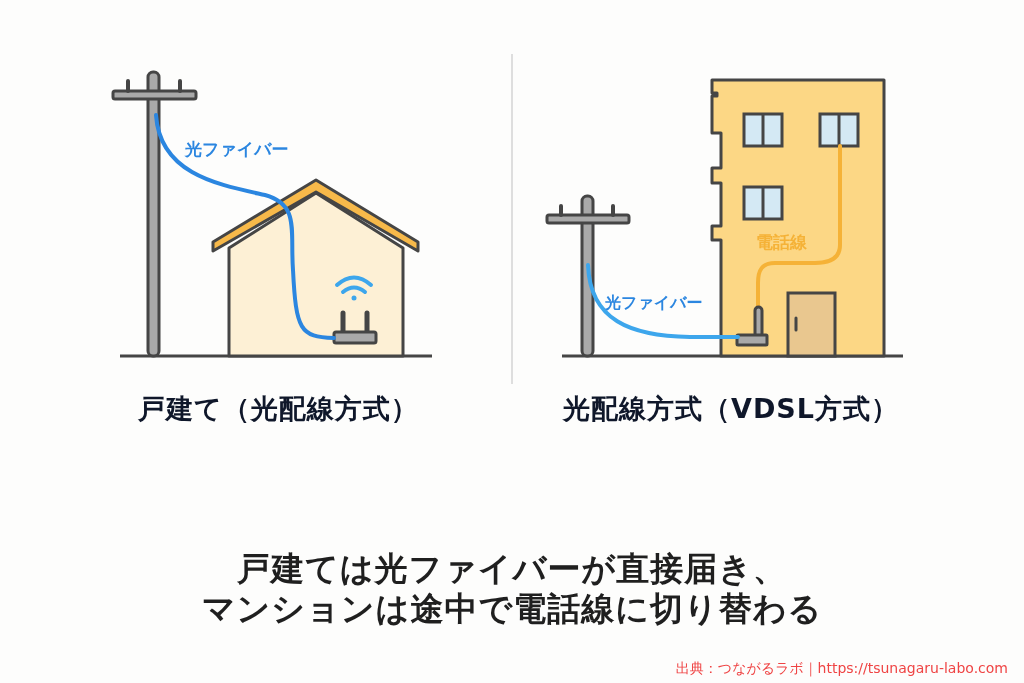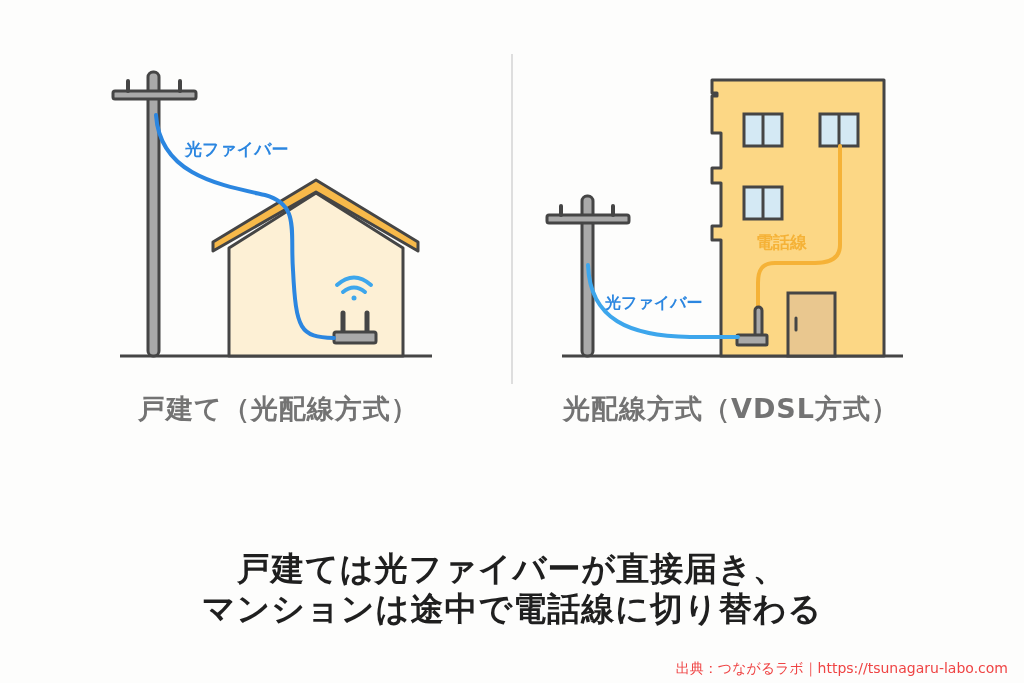--- a/index.html
+++ b/index.html
@@ -5,21 +5,21 @@
     * { margin: 0; padding: 0; box-sizing: border-box; }
     html, body {
       width: 1024px; height: 683px; overflow: hidden;
       background: #fdfdfc;
       font-family: "DejaVu Sans", "Liberation Sans", sans-serif;
     }
     .canvas { position: relative; width: 1024px; height: 528px; }
     svg.diagram { position: absolute; left: 0; top: 0; width: 1024px; height: 683px; }
     .label-text { font-family: "DejaVu Sans", sans-serif; font-weight: bold; }
     .caption {
-      position: absolute; font-weight: bold; color: #737373;
+      position: absolute; font-weight: bold; color: #0f172a;
       font-size: 27px; letter-spacing: 1px; white-space: nowrap;
       font-family: "DejaVu Sans", sans-serif;
     }
     .caption-left { left: 138px; top: 391px; }
     .caption-right { left: 563px; top: 391px; }
     .summary {
       position: absolute; left: 0; width: 1024px; text-align: center;
       font-weight: bold; color: #1f1f1f; font-size: 33px; line-height: 50px;
       font-family: "DejaVu Sans", sans-serif; letter-spacing: 1px;
     }

